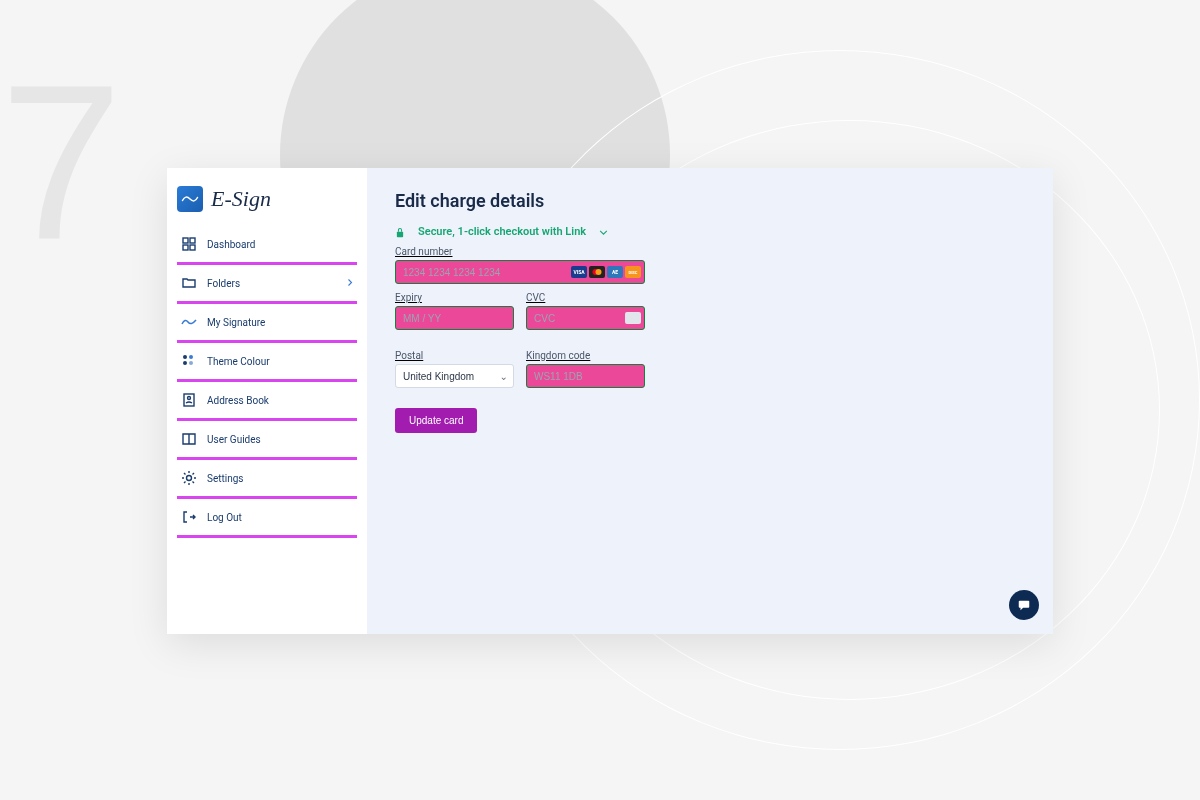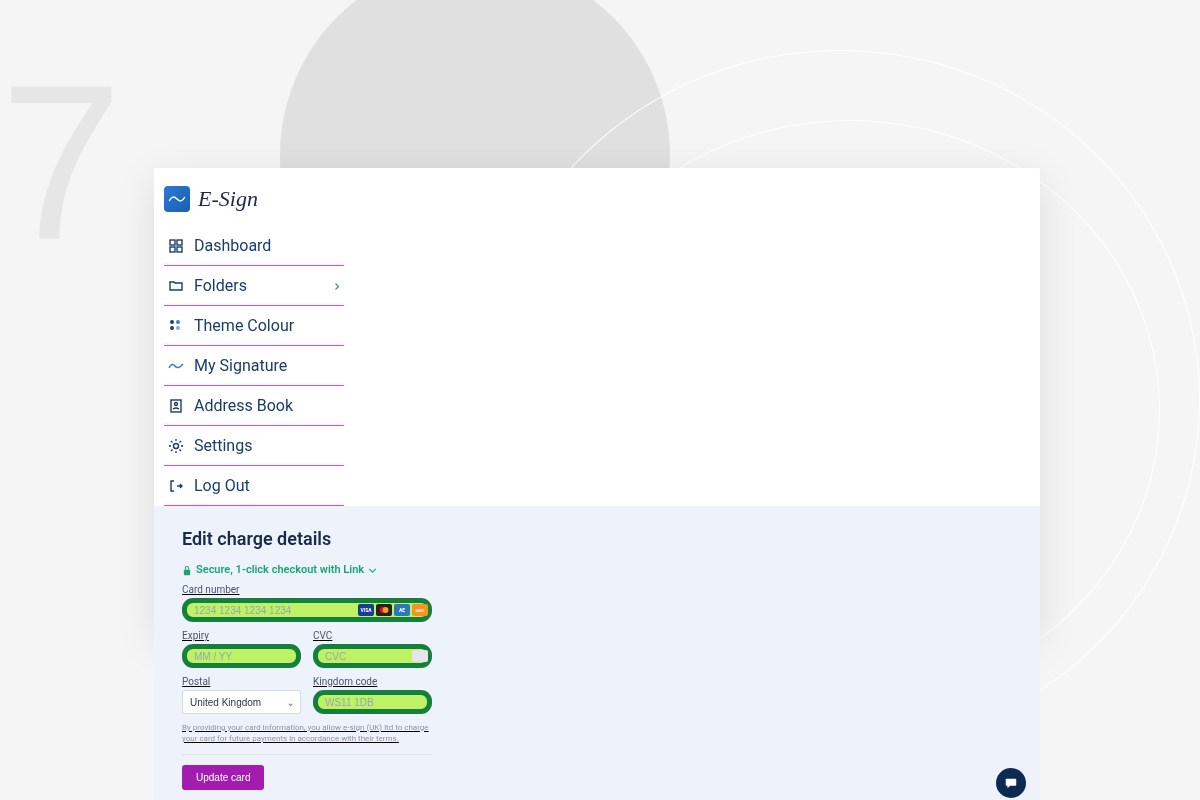--- a/index.html
+++ b/index.html
@@ -37,29 +37,28 @@
 }
 .bg-oval {
   position: absolute;
   border-radius: 50%;
   border: 1px solid #fff;
 }
 .bg-oval-1 { left: 480px; top: 50px; width: 720px; height: 700px; }
 .bg-oval-2 { left: 540px; top: 120px; width: 620px; height: 580px; }
 .app-window {
   position: absolute;
-  left: 154px;
+  left: 167px;
   top: 168px;
   width: 886px;
   height: 466px;
   background: #fff;
   box-shadow: 0 10px 40px rgba(0,0,0,0.1);
   border-radius: 2px;
   display: flex;
-  flex-direction: column;
 }
 .sidebar {
   width: 200px;
   background: #fff;
   padding-top: 14px;
 }
 .logo {
   display: flex;
   align-items: center;
   gap: 8px;
@@ -81,22 +80,22 @@
   font-size: 22px;
   color: #1a2b4a;
   font-weight: 500;
 }
 .nav { padding: 0 10px; }
 .nav-item {
   display: flex;
   align-items: center;
   gap: 10px;
   padding: 10px 4px;
-  border-bottom: 1px solid #d946ef;
-  font-size: 16px;
+  border-bottom: 3px solid #d946ef;
+  font-size: 10px;
   color: #1a3c6e;
   cursor: pointer;
   position: relative;
 }
 .nav-item .icon {
   width: 16px;
   height: 16px;
   display: flex;
   align-items: center;
   justify-content: center;
@@ -115,21 +114,21 @@
 }
 .page-title {
   font-size: 18px;
   font-weight: 600;
   color: #1a2b4a;
   margin-bottom: 14px;
 }
 .secure-row {
   display: flex;
   align-items: center;
-  gap: 4px;
+  gap: 13px;
   font-size: 11px;
   color: #17a673;
   font-weight: 600;
   margin-bottom: 8px;
 }
 .secure-row .lock {
   width: 10px;
   height: 10px;
 }
 .secure-row .chev-down {
@@ -137,23 +136,23 @@
 }
 .form { width: 250px; text-decoration: underline; }
 .field-label {
   font-size: 10px;
   color: #4a5568;
   margin-bottom: 3px;
 }
 .input {
   width: 100%;
   height: 24px;
-  border: 5px solid #15803d;
-  border-radius: 11px;
-  background: #bef264;
+  border: 1px solid #15803d;
+  border-radius: 3px;
+  background: #ec4899;
   padding: 0 7px;
   font-size: 10px;
   color: #2d3748;
 }
 .input::placeholder { color: #9aa4b2; }
 .card-row { position: relative; margin-bottom: 8px; }
 .card-brands {
   position: absolute;
   right: 4px;
   top: 50%;
@@ -169,21 +168,21 @@
   color: #fff;
   display: flex;
   align-items: center;
   justify-content: center;
   font-weight: bold;
 }
 .brand.visa { background: #1a3c8e; }
 .brand.mc { background: #222; }
 .brand.amex { background: #2e77bb; }
 .brand.disc { background: #f7941d; color: #fff; font-size: 4px; }
-.row { display: flex; gap: 12px; margin-bottom: 8px; }
+.row { display: flex; gap: 12px; margin-bottom: 20px; }
 .row > div { flex: 1; }
 .cvc-wrap { position: relative; }
 .cvc-icon {
   position: absolute;
   right: 4px;
   top: 50%;
   transform: translateY(-50%);
   width: 16px;
   height: 12px;
   background: #e2e6ec;
@@ -286,46 +285,54 @@
         </span>
         <span>Folders</span>
         <span class="chev">
           <svg viewBox="0 0 8 12" width="6" height="9">
               <path d="M2 2 L6 6 L2 10" stroke="currentColor" stroke-width="1.5" fill="none"></path>
             </svg>
         </span>
       </div>
       <div class="nav-item">
         <span class="icon">
+          <svg viewBox="0 0 16 12" width="16" height="12">
+              <path d="M1 8 Q 4 2, 7 6 T 15 4" stroke="#3a7bd5" stroke-width="1.5" fill="none"></path>
+            </svg>
+        </span>
+        <span>My Signature</span>
+      </div>
+      <div class="nav-item">
+        <span class="icon">
           <svg viewBox="0 0 16 16" width="16" height="16">
               <circle cx="4" cy="4" r="2" fill="#1a3c6e"></circle>
               <circle cx="10" cy="4" r="2" fill="#3a7bd5"></circle>
               <circle cx="4" cy="10" r="2" fill="#1a3c6e"></circle>
               <circle cx="10" cy="10" r="2" fill="#8aa8d8"></circle>
             </svg>
         </span>
         <span>Theme Colour</span>
       </div>
       <div class="nav-item">
         <span class="icon">
-          <svg viewBox="0 0 16 12" width="16" height="12">
-              <path d="M1 8 Q 4 2, 7 6 T 15 4" stroke="#3a7bd5" stroke-width="1.5" fill="none"></path>
-            </svg>
-        </span>
-        <span>My Signature</span>
-      </div>
-      <div class="nav-item">
-        <span class="icon">
           <svg class="nav-icon-svg" viewBox="0 0 16 16" width="16" height="16">
               <rect x="3" y="2" width="10" height="12"></rect>
               <circle cx="8" cy="6" r="1.5"></circle>
               <path d="M5 11 Q 8 9, 11 11"></path>
             </svg>
         </span>
         <span>Address Book</span>
+      </div>
+      <div class="nav-item">
+        <span class="icon">
+          <svg class="nav-icon-svg" viewBox="0 0 16 16" width="16" height="16">
+              <path d="M2 3 L8 3 L8 13 L2 13 Z M8 3 L14 3 L14 13 L8 13"></path>
+            </svg>
+        </span>
+        <span>User Guides</span>
       </div>
       <div class="nav-item">
         <span class="icon">
           <svg class="nav-icon-svg" viewBox="0 0 16 16" width="16" height="16">
               <circle cx="8" cy="8" r="2.5"></circle>
               <path d="M8 1 L8 3 M8 13 L8 15 M1 8 L3 8 M13 8 L15 8 M3 3 L4.5 4.5 M11.5 11.5 L13 13 M13 3 L11.5 4.5 M4.5 11.5 L3 13"></path>
             </svg>
         </span>
         <span>Settings</span>
       </div>
@@ -398,21 +405,20 @@
             </select>
             <span class="select-chev">⌄</span>
           </div>
         </div>
         <div>
           <div class="field-label">Kingdom code</div>
           <input class="input" type="text" placeholder="WS11 1DB" style="">
         </div>
       </div>
 
-      <div class="disclaimer">By providing your card information, you allow e-sign (UK) ltd to charge your card for future payments in accordance with their terms.</div>
 
       <button class="btn">Update card</button>
     </div>
 
     <div class="chat-bubble">
       <svg viewBox="0 0 16 16">
           <path d="M3 3 L13 3 Q14 3 14 4 L14 10 Q14 11 13 11 L7 11 L4 14 L4 11 L3 11 Q2 11 2 10 L2 4 Q2 3 3 3 Z" fill="#fff"></path>
         </svg>
     </div>
   </main>

